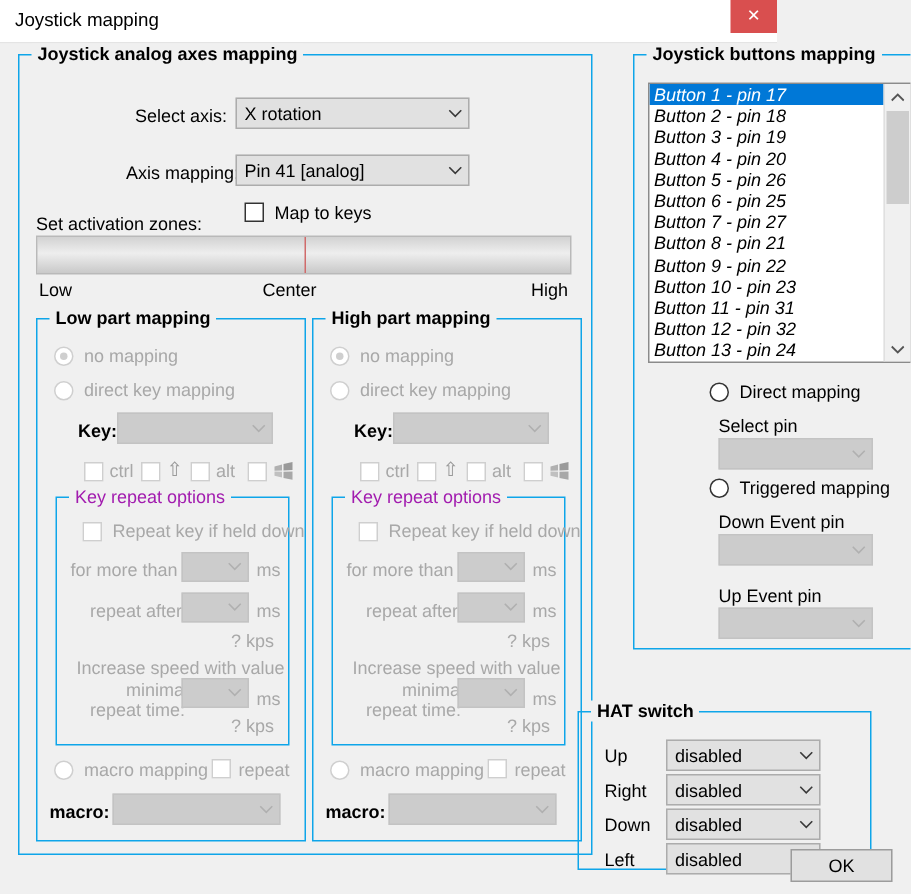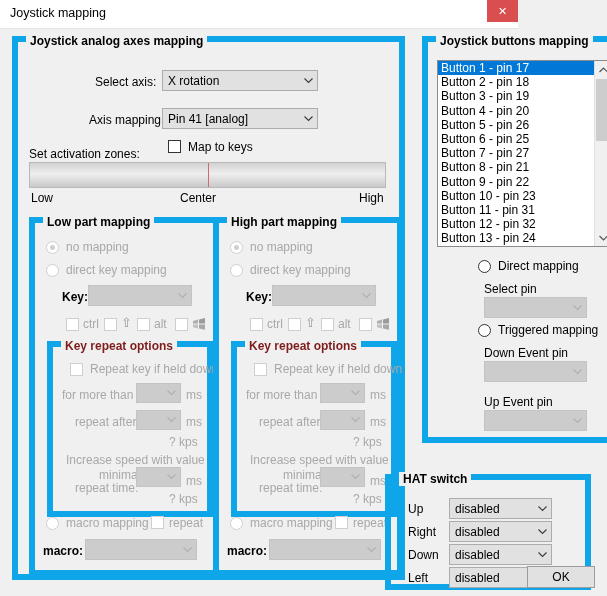--- a/index.html
+++ b/index.html
@@ -24,27 +24,27 @@
   }
   .close-btn {
     position: absolute; right: 0px; top: 0px; width: 31px; height: 22px;
     background: #d94f4f; color: #fff;
     display: flex; align-items: center; justify-content: center;
     font-size: 11px; line-height: 1; cursor: pointer;
   }
 
   
   .group {
-    position: absolute; border: 6px solid #0ea5e9; background: transparent;
+    position: absolute; border: 1px solid #0ea5e9; background: transparent;
   }
   .group > .legend {
     position: absolute; top: -8px; left: 8px; background: #f0f0f0;
     padding: 0 4px; font-weight: bold; font-size: 12px; white-space: nowrap;
   }
-  .group.sub > .legend { font-weight: bold; color: #7f1d1d; }
+  .group.sub > .legend { font-weight: normal; color: #a21caf; }
 
   .lbl { position: absolute; white-space: nowrap; font-size: 12px; }
   .lbl.dim { color: #a8a8a8; }
   .lbl.b { font-weight: bold; }
 
   
   .combo {
     position: absolute; box-sizing: border-box;
     background: #e1e1e1; border: 1px solid #acacac;
     font-size: 12px; color: #000;
@@ -88,21 +88,21 @@
   }
   .zonebar .center-mark {
     position: absolute; top: 0; bottom: 0; width: 1px; background: #d06b6b;
   }
 
   
   .listbox {
     position: absolute; box-sizing: border-box;
     background: #fff; border: 1px solid #8b8b8b; overflow: hidden;
   }
-  .listbox .items { position: absolute; left: 0; top: 0; right: 17px; }
+  .listbox .items { position: absolute; left: 0; top: 0; right: 17px; font-style: italic; }
   .listbox .li {
     font-size: 12px; padding: 0 3px; height: 14.2px; line-height: 14.2px;
     white-space: nowrap; cursor: default;
   }
   .listbox .li.sel { background: #0078d7; color: #fff; }
   .scrollbar {
     position: absolute; right: 0; top: 0; bottom: 0; width: 17px;
     background: #f0f0f0; border-left: 1px solid #e0e0e0;
   }
   .sb-arrow {

